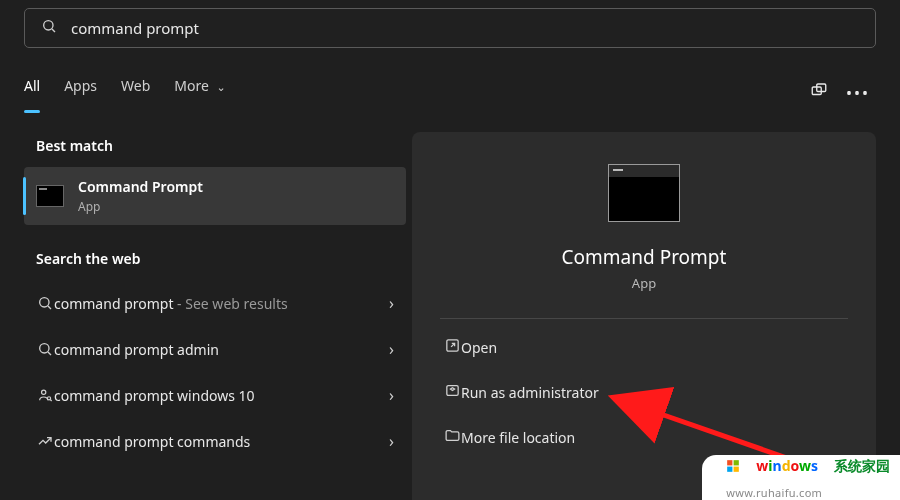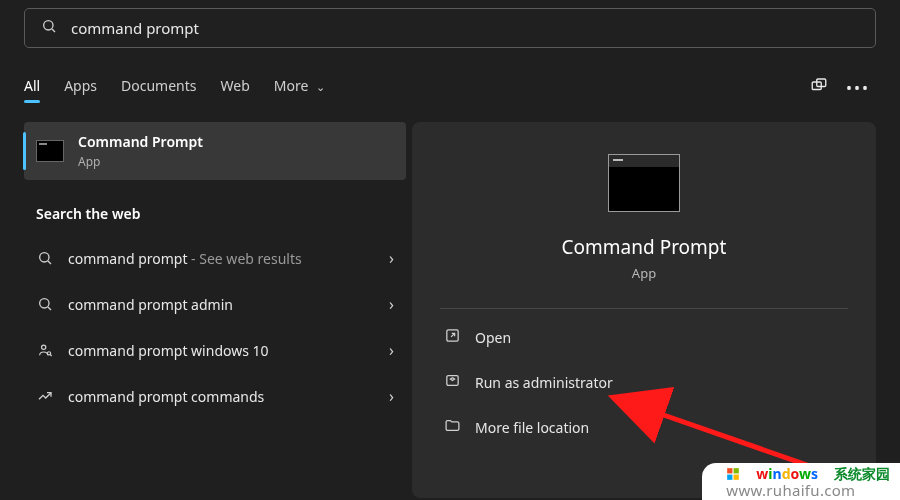--- a/index.html
+++ b/index.html
@@ -38,21 +38,21 @@
   .tabs-row {
     margin: 24px 24px 0 24px;
     display: flex;
     align-items: center;
     border-bottom: 1px solid transparent;
   }
   .tabs { display: flex; gap: 24px; flex: 1; }
   .tab {
     font-size: 14px;
     color: #cfcfcf;
-    padding: 4px 0 8px 0;
+    padding: 4px 0 18px 0;
     position: relative;
     cursor: pointer;
   }
   .tab.active { color: #ffffff; }
   .tab.active::after {
     content: "";
     position: absolute;
     left: 0; right: 0; bottom: 0;
     height: 3px;
     background: #4cc2ff;
@@ -122,21 +122,20 @@
     left: 2px; top: 2px;
     width: 8px; height: 2px;
     background: #888;
   }
   .best-match .txt .t1 { font-size: 14px; font-weight: 600; }
   .best-match .txt .t2 { font-size: 12px; color: #b0b0b0; margin-top: 2px; }
 
   .web-item {
     display: flex;
     align-items: center;
-    gap: 14px;
     padding: 12px 12px;
     cursor: pointer;
     color: #e8e8e8;
   }
   .web-item .icn { width: 18px; display: flex; justify-content: center; }
   .web-item .icn svg { width: 16px; height: 16px; }
   .web-item .lbl { flex: 1; font-size: 14px; }
   .web-item .lbl b { font-weight: 400; }
   .web-item .lbl .hint { color: #9a9a9a; font-weight: 400; }
   .web-item .chevr { color: #cfcfcf; font-size: 16px; }
@@ -172,21 +171,20 @@
     margin-top: 4px;
   }
   .divider {
     height: 1px;
     background: #474747;
     margin: 26px 0 6px 0;
   }
   .action {
     display: flex;
     align-items: center;
-    gap: 14px;
     padding: 12px 4px;
     font-size: 14px;
     color: #e6e6e6;
     cursor: pointer;
   }
   .action svg { width: 17px; height: 17px; }
 
   
   .arrow-annot {
     position: absolute;
@@ -212,41 +210,40 @@
   }
   .watermark .row1 {
     display: flex; align-items: center; gap: 16px;
     font-size: 14px; font-weight: 700;
   }
   .watermark .row1 .w-red  { color: #e11; }
   .watermark .row1 .w-green{ color: #0a0; }
   .watermark .row1 .w-blue { color: #06f; }
   .watermark .row1 .w-yell { color: #f5b400; }
   .watermark .row1 .w-rest { color: #0a8a2a; text-align: center; }
-  .watermark .row2 { font-size: 15px; color: #888; margin-top: 2px; letter-spacing: .3px; text-align: right; }
+  .watermark .row2 { font-size: 11px; color: #888; margin-top: 14px; letter-spacing: .3px; text-align: right; }
   .watermark .winlogo { width: 14px; height: 14px; }
 </style>
 </head>
 <body>
 
 <div class="searchbar">
   <span>
     <svg viewBox="0 0 24 24" fill="none" stroke="#cfcfcf" stroke-width="2">
       <circle cx="11" cy="11" r="7"></circle>
         <line x1="21" y1="21" x2="16.5" y2="16.5"></line>
     </svg>
   </span>
   <input type="text" value="command prompt" style="">
 </div>
 
 <div class="tabs-row">
   <div class="tabs">
     <div class="tab active">All</div>
     <div class="tab">Apps</div>
-    <div class="tab">Documents</div>
     <div class="tab">Web</div>
     <div class="tab">
       <span>More</span>
       <span class="chev">⌄</span>
     </div>
   </div>
   <div class="tabs-right">
     <span title="devices">
       <svg viewBox="0 0 24 24" fill="none" stroke="#e8e8e8" stroke-width="1.8">
         <rect x="3" y="8" width="12" height="10" rx="1.5"></rect>
@@ -254,20 +251,21 @@
       </svg>
     </span>
     <span class="dots">•••</span>
   </div>
 </div>
 
 <div class="main">
 
   <div class="col-left">
 
+    <div class="section-title">Best match</div>
 
     <div class="best-match">
       <div class="thumb"></div>
       <div class="txt">
         <div class="t1">Command Prompt</div>
         <div class="t2">App</div>
       </div>
     </div>
 
     <div class="section-title">Search the web</div>

